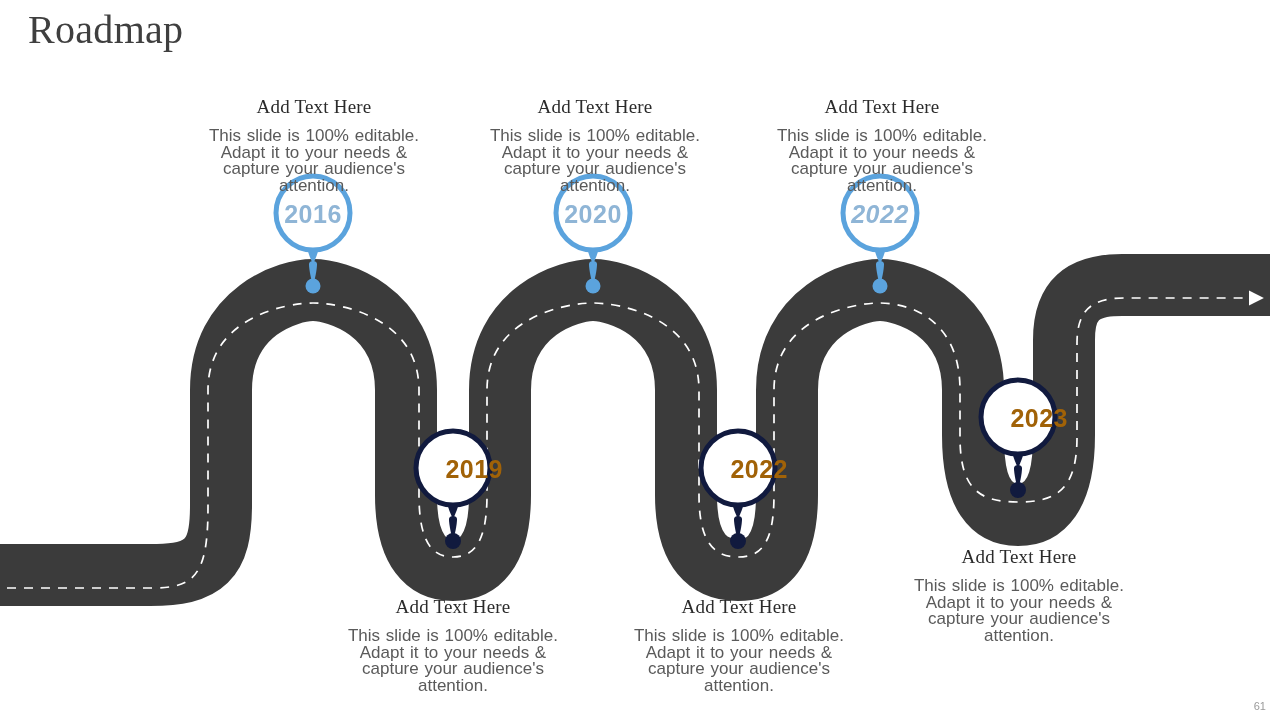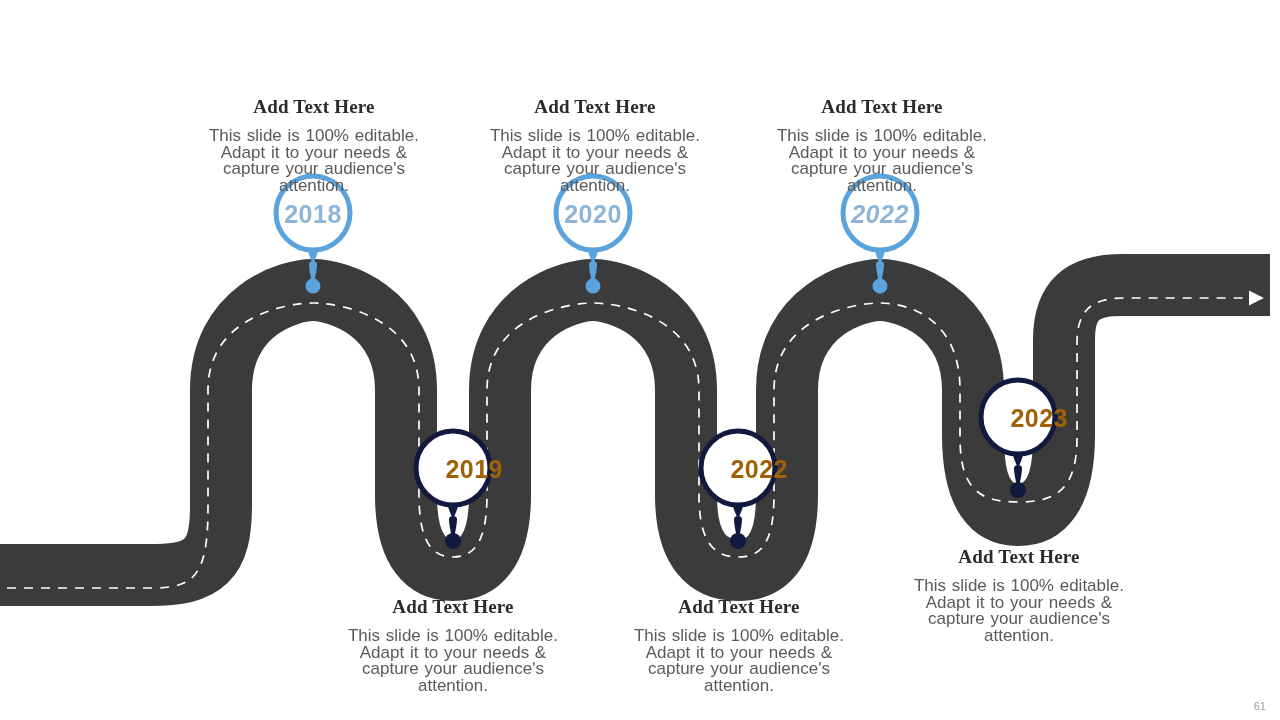--- a/index.html
+++ b/index.html
@@ -62,21 +62,21 @@
   .pin-dark  .pin-year { color: #a16207; text-align: right; }
 
   
   .text-block {
     position: absolute;
     width: 230px;
     text-align: center;
   }
   .tb-heading {
     font-family: "Liberation Serif", serif;
-    font-weight: bold;
+    font-weight: normal;
     font-size: 19px;
     color: #2b2b2b;
     letter-spacing: 0.2px;
     margin: 0 0 10px 0;
     white-space: nowrap;
   }
   .tb-body {
     font-family: "Liberation Sans", sans-serif;
     font-size: 17px;
     line-height: 16.5px;
@@ -94,20 +94,21 @@
     font-size: 11px;
     color: #9a9a9a;
     margin-top: 12px;
   }
 </style>
 </head>
 <body>
 
 <div id="slide">
 
+  <div id="page-title">Roadmap</div>
 
   <svg id="road-svg" viewBox="0 0 1280 720">
     <defs>
       <marker id="road-arrow" markerWidth="9" markerHeight="9" refX="2" refY="4.5" orient="auto" markerUnits="strokeWidth">
         <path d="M0,0 L9,4.5 L0,9 Z" fill="#ffffff"></path>
       </marker>
     </defs>
 
     <path d="M -10,575
              L 150,575
@@ -160,21 +161,21 @@
              L 1252,298" fill="none" stroke="#ffffff" stroke-width="1.7" stroke-dasharray="9 8" stroke-linecap="butt" marker-end="url(#road-arrow)"></path>
   </svg>
 
   <div class="pin pin-light" style="left:313px; top:290px;">
     <svg class="pin-svg" viewBox="0 0 100 130" width="100" height="130" style="left:-50px; top:-122px;">
       <path d="M50,118 C50,118 46,104 46,96 C46,92 54,92 54,96 C54,104 50,118 50,118 Z" fill="#5ba3dd"></path>
       <circle cx="50" cy="118" r="7.5" fill="#5ba3dd"></circle>
       <path d="M50,96 C50,96 44,84 44,78 L56,78 C56,84 50,96 50,96 Z" fill="#5ba3dd"></path>
       <circle cx="50" cy="45" r="37" fill="#ffffff" stroke="#5ba3dd" stroke-width="5"></circle>
     </svg>
-    <div class="pin-year" style="left:-50px; top:-90px;">2018</div>
+    <div class="pin-year" style="left:-50px; top:-90px;">2016</div>
   </div>
 
   <div class="pin pin-dark" style="left:453px; top:548px;">
     <svg class="pin-svg" viewBox="0 0 100 130" width="100" height="130" style="left:-50px; top:-125px;">
       <path d="M50,118 C50,118 46,104 46,96 C46,92 54,92 54,96 C54,104 50,118 50,118 Z" fill="#111a3e"></path>
       <circle cx="50" cy="118" r="8" fill="#111a3e"></circle>
       <path d="M50,96 C50,96 44,84 44,78 L56,78 C56,84 50,96 50,96 Z" fill="#111a3e"></path>
       <circle cx="50" cy="45" r="37" fill="#ffffff" stroke="#111a3e" stroke-width="5"></circle>
     </svg>
     <div class="pin-year" style="left:-50px; top:-93px;">2019</div>

